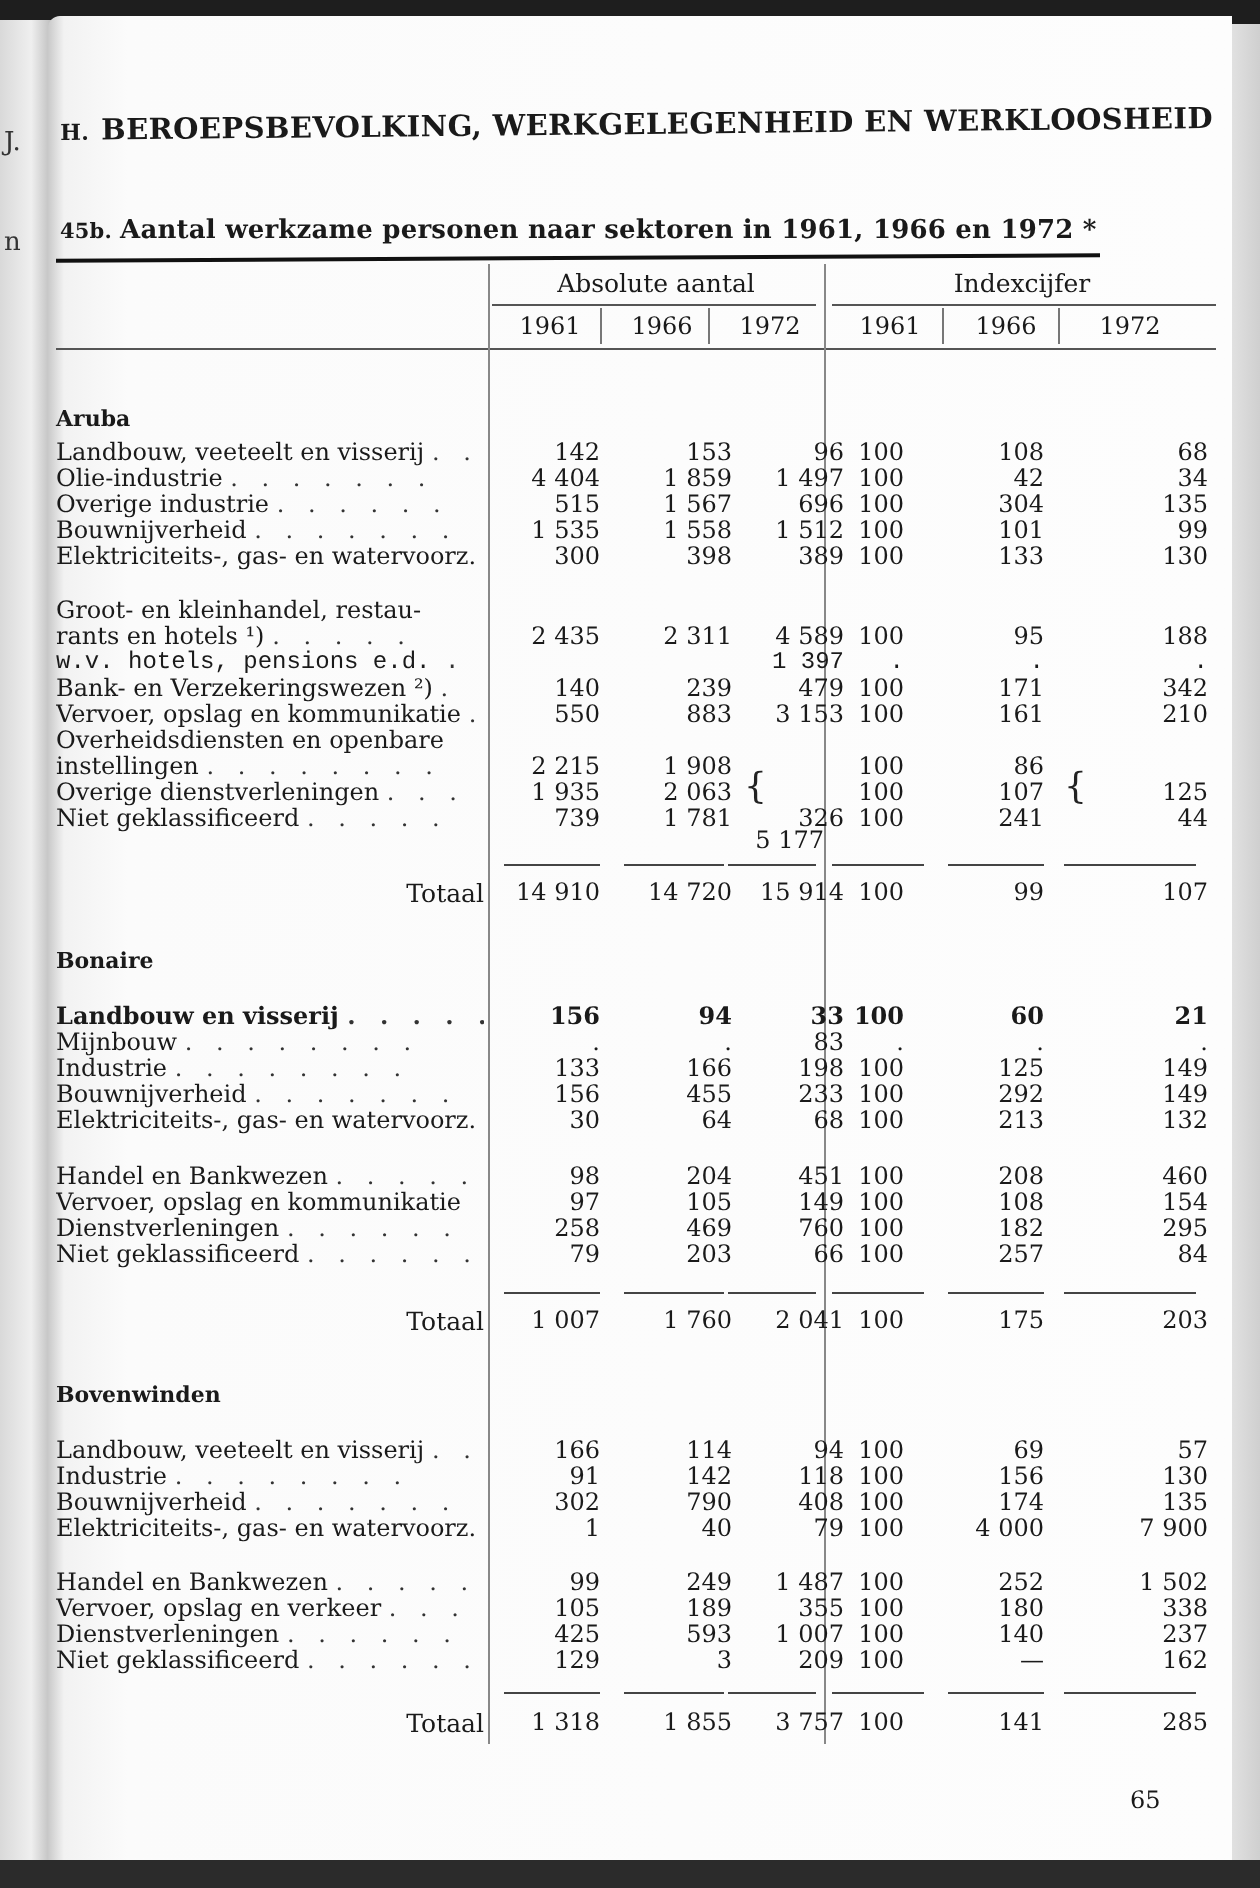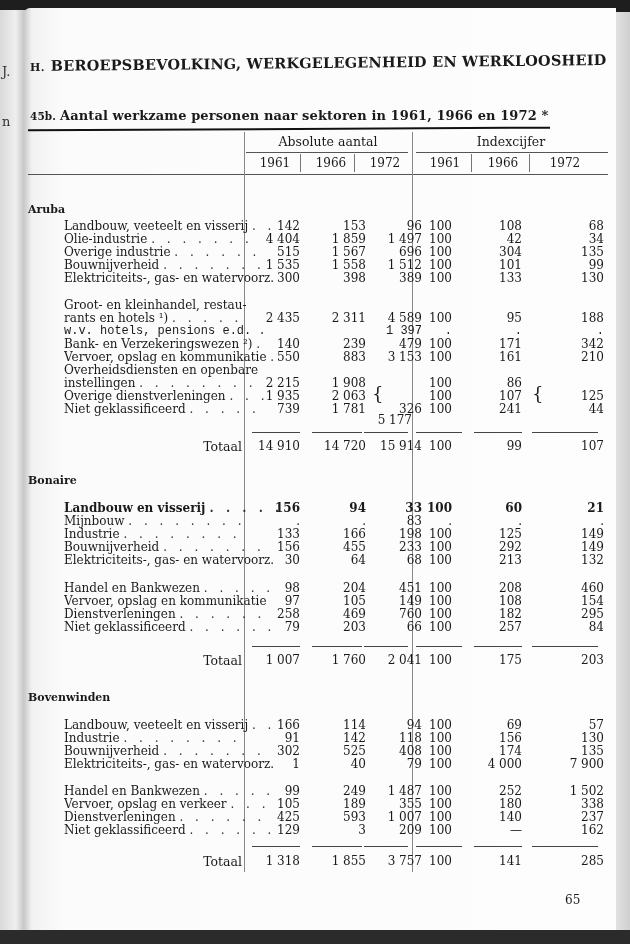--- a/index.html
+++ b/index.html
@@ -31,21 +31,21 @@
       position:absolute; left:6px; top:100px; font-size:13px; font-weight:bold; letter-spacing:0.1px;
     }
     .table-title .num { font-size:10.5px; margin-right:4px; }
     .rule-thick { position:absolute; left:4px; top:120px; width:522px; height:2px; background:#111; transform:rotate(-0.3deg); }
     .rule { position:absolute; height:1px; background:#555; }
     .vline { position:absolute; width:1px; background:#777; }
     .hdr { position:absolute; font-size:12.5px; text-align:center; }
     .yr { position:absolute; font-size:12px; text-align:center; width:50px; }
     .sec { position:absolute; left:4px; font-size:11px; font-weight:bold; }
     .row { position:absolute; left:4px; width:582px; height:13px; font-size:12px; line-height:13px; }
-    .row .lbl { position:absolute; left:0; width:214px; white-space:nowrap; overflow:hidden;margin-left:36px; }
+    .row .lbl { position:absolute; left:0; width:214px; white-space:nowrap; overflow:hidden; }
     .row .lbl .dots { color:#333; letter-spacing:4px; }
     .row .c { position:absolute; text-align:right; width:50px; }
     .c1 { left:222px; } .c2 { left:288px; } .c3 { left:344px; }
     .c4 { left:382px; text-align:right; width:42px !important; }
     .c5 { left:444px; } .c6 { left:526px; }
     .total-lbl { position:absolute; left:0; width:214px; text-align:right; font-size:12.5px; }
     .brace { position:absolute; font-size:18px; line-height:18px; color:#222; }
     .sumline { position:absolute; height:1px; background:#444; }
     .pagenum { position:absolute; left:541px; top:885px; font-size:12px; }
   </style>
@@ -351,21 +351,21 @@
         <span class="c c1">91</span>
         <span class="c c2">142</span>
         <span class="c c3">118</span>
         <span class="c c4">100</span>
         <span class="c c5">156</span>
         <span class="c c6">130</span>
       </div>
       <div class="row" style="top: 737px;">
         <span class="lbl"><span>Bouwnijverheid</span> <span class="dots">. . . . . . .</span></span>
         <span class="c c1">302</span>
-        <span class="c c2">525</span>
+        <span class="c c2">790</span>
         <span class="c c3">408</span>
         <span class="c c4">100</span>
         <span class="c c5">174</span>
         <span class="c c6">135</span>
       </div>
       <div class="row" style="top: 750px;">
         <span class="lbl"><span>Elektriciteits-, gas- en watervoorz.</span> <span class="dots"></span></span>
         <span class="c c1">1</span>
         <span class="c c2">40</span>
         <span class="c c3">79</span>

